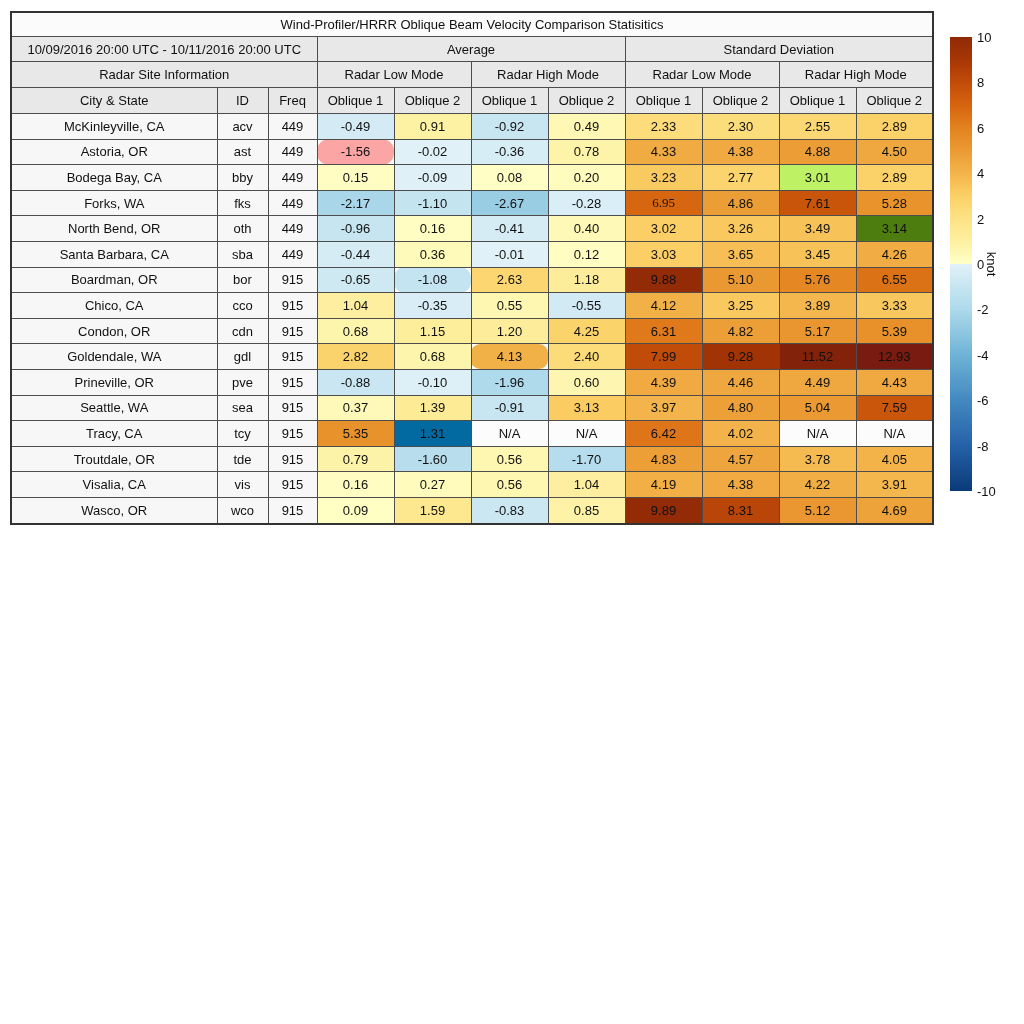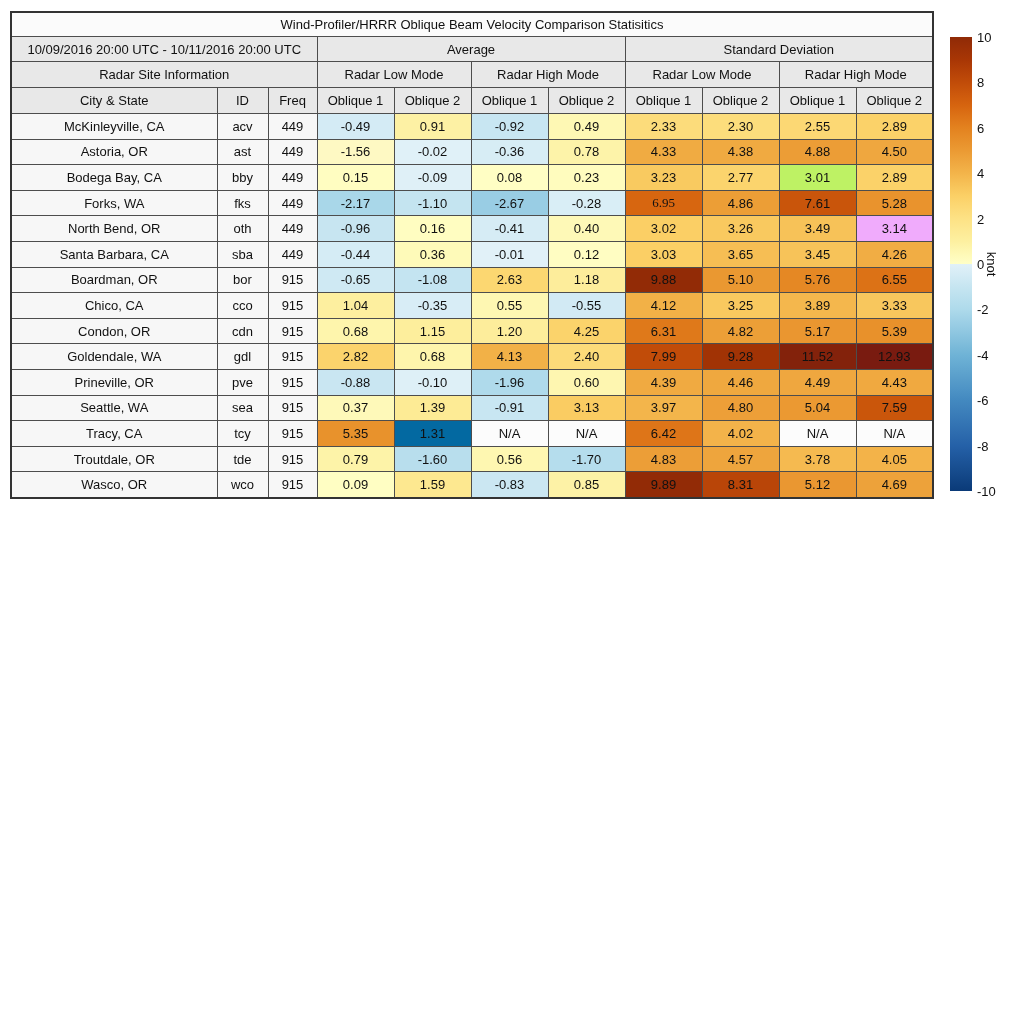--- a/index.html
+++ b/index.html
@@ -98,37 +98,37 @@
           <td style="background: rgb(254, 248, 180);">0.49</td>
           <td style="background: rgb(252, 220, 123);">2.33</td>
           <td style="background: rgb(252, 221, 124); margin-left: 44px;">2.30</td>
           <td style="background: rgb(252, 216, 116);">2.55</td>
           <td style="background: rgb(251, 210, 105);">2.89</td>
         </tr>
         <tr class="data-row">
           <td class="neutral">Astoria, OR</td>
           <td class="neutral">ast</td>
           <td class="neutral">449</td>
-          <td style="background: #fef9c3;">-1.56</td>
+          <td style="background: #fca5a5; border-radius: 12px;">-1.56</td>
           <td style="background: rgb(224, 241, 248);">-0.02</td>
           <td style="background: rgb(215, 237, 245);">-0.36</td>
           <td style="background: rgb(253, 243, 169);">0.78</td>
           <td style="background: rgb(240, 171, 66);">4.33</td>
           <td style="background: rgb(240, 170, 65);">4.38</td>
           <td style="background: rgb(236, 157, 54);">4.88</td>
           <td style="background: rgb(239, 167, 63);">4.50</td>
         </tr>
         <tr class="data-row">
           <td class="neutral">Bodega Bay, CA</td>
           <td class="neutral">bby</td>
           <td class="neutral">449</td>
           <td style="background: rgb(255, 253, 193);">0.15</td>
           <td style="background: rgb(223, 240, 247);">-0.09</td>
           <td style="background: rgb(255, 254, 196);">0.08</td>
-          <td style="background: rgb(255, 252, 190);">0.23</td>
+          <td style="background: rgb(255, 252, 190);">0.20</td>
           <td style="background: rgb(249, 202, 96);">3.23</td>
           <td style="background: rgb(251, 212, 109);">2.77</td>
           <td style="background: #bef264;">3.01</td>
           <td style="background: rgb(251, 210, 105);">2.89</td>
         </tr>
         <tr class="data-row">
           <td class="neutral">Forks, WA</td>
           <td class="neutral">fks</td>
           <td class="neutral">449</td>
           <td style="background: rgb(169, 215, 233);">-2.17</td>
@@ -144,41 +144,41 @@
           <td class="neutral">North Bend, OR</td>
           <td class="neutral">oth</td>
           <td class="neutral">449</td>
           <td style="background: rgb(199, 229, 241);">-0.96</td>
           <td style="background: rgb(255, 253, 193);">0.16</td>
           <td style="background: rgb(214, 236, 245);">-0.41</td>
           <td style="background: rgb(254, 249, 183);">0.40</td>
           <td style="background: rgb(251, 207, 101);">3.02</td>
           <td style="background: rgb(249, 201, 95);">3.26</td>
           <td style="background: rgb(247, 194, 88);">3.49</td>
-          <td style="background: #f0abfc;">3.14</td>
+          <td style="background: #4d7c0f;">3.14</td>
         </tr>
         <tr class="data-row">
           <td class="neutral">Santa Barbara, CA</td>
           <td class="neutral">sba</td>
           <td class="neutral">449</td>
           <td style="background: rgb(213, 236, 245);">-0.44</td>
           <td style="background: rgb(254, 250, 185);">0.36</td>
           <td style="background: rgb(225, 241, 248);">-0.01</td>
           <td style="background: rgb(255, 253, 194);">0.12</td>
           <td style="background: rgb(251, 207, 101);">3.03</td>
           <td style="background: rgb(246, 190, 84);">3.65</td>
           <td style="background: rgb(247, 195, 89);">3.45</td>
           <td style="background: rgb(241, 173, 68);">4.26</td>
         </tr>
         <tr class="data-row">
           <td class="neutral">Boardman, OR</td>
           <td class="neutral">bor</td>
           <td class="neutral">915</td>
           <td style="background: rgb(207, 233, 243);">-0.65</td>
-          <td style="background: rgb(196, 228, 241);">-1.08</td>
+          <td style="background: rgb(196, 228, 241); border-radius: 11px;">-1.08</td>
           <td style="background: rgb(252, 215, 113);">2.63</td>
           <td style="background: rgb(253, 237, 155);">1.18</td>
           <td style="background: rgb(146, 43, 6);">9.88</td>
           <td style="background: rgb(234, 152, 49);">5.10</td>
           <td style="background: rgb(229, 136, 36);">5.76</td>
           <td style="background: rgb(220, 114, 22);">6.55</td>
         </tr>
         <tr class="data-row">
           <td class="neutral">Chico, CA</td>
           <td class="neutral">cco</td>
@@ -204,21 +204,21 @@
           <td style="background: rgb(236, 159, 55);">4.82</td>
           <td style="background: rgb(234, 150, 48);">5.17</td>
           <td style="background: rgb(232, 145, 43); margin-left: 13px;">5.39</td>
         </tr>
         <tr class="data-row">
           <td class="neutral">Goldendale, WA</td>
           <td class="neutral">gdl</td>
           <td class="neutral">915</td>
           <td style="background: rgb(251, 211, 108);">2.82</td>
           <td style="background: rgb(254, 245, 172);">0.68</td>
-          <td style="background: rgb(242, 177, 71);">4.13</td>
+          <td style="background: rgb(242, 177, 71); border-radius: 9px;">4.13</td>
           <td style="background: rgb(252, 219, 121);">2.40</td>
           <td style="background: rgb(193, 76, 9);">7.99</td>
           <td style="background: rgb(161, 51, 5);">9.28</td>
           <td style="background: rgb(131, 34, 11);">11.52</td>
           <td style="background: rgb(121, 27, 16);">12.93</td>
         </tr>
         <tr class="data-row">
           <td class="neutral">Prineville, OR</td>
           <td class="neutral">pve</td>
           <td class="neutral">915</td>
@@ -262,20 +262,33 @@
           <td class="neutral">tde</td>
           <td class="neutral">915</td>
           <td style="background: rgb(253, 243, 168);">0.79</td>
           <td style="background: rgb(184, 222, 237);">-1.60</td>
           <td style="background: rgb(254, 247, 177);">0.56</td>
           <td style="background: rgb(181, 221, 237);">-1.70</td>
           <td style="background: rgb(236, 158, 55);">4.83</td>
           <td style="background: rgb(238, 165, 61);">4.57</td>
           <td style="background: rgb(245, 186, 80);">3.78</td>
           <td style="background: rgb(243, 179, 73);">4.05</td>
+        </tr>
+        <tr class="data-row">
+          <td class="neutral">Visalia, CA</td>
+          <td class="neutral">vis</td>
+          <td class="neutral">915</td>
+          <td style="background: rgb(255, 253, 193);">0.16</td>
+          <td style="background: rgb(254, 251, 188);">0.27</td>
+          <td style="background: rgb(254, 247, 177);">0.56</td>
+          <td style="background: rgb(253, 239, 159);">1.04</td>
+          <td style="background: rgb(241, 175, 70);">4.19</td>
+          <td style="background: rgb(240, 170, 65);">4.38</td>
+          <td style="background: rgb(241, 174, 69);">4.22</td>
+          <td style="background: rgb(244, 183, 77);">3.91</td>
         </tr>
         <tr class="data-row">
           <td class="neutral">Wasco, OR</td>
           <td class="neutral">wco</td>
           <td class="neutral">915</td>
           <td style="background: rgb(255, 254, 195);">0.09</td>
           <td style="background: rgb(253, 232, 144);">1.59</td>
           <td style="background: rgb(203, 231, 242);">-0.83</td>
           <td style="background: rgb(253, 242, 166);">0.85</td>
           <td style="background: rgb(146, 43, 6);">9.89</td>

